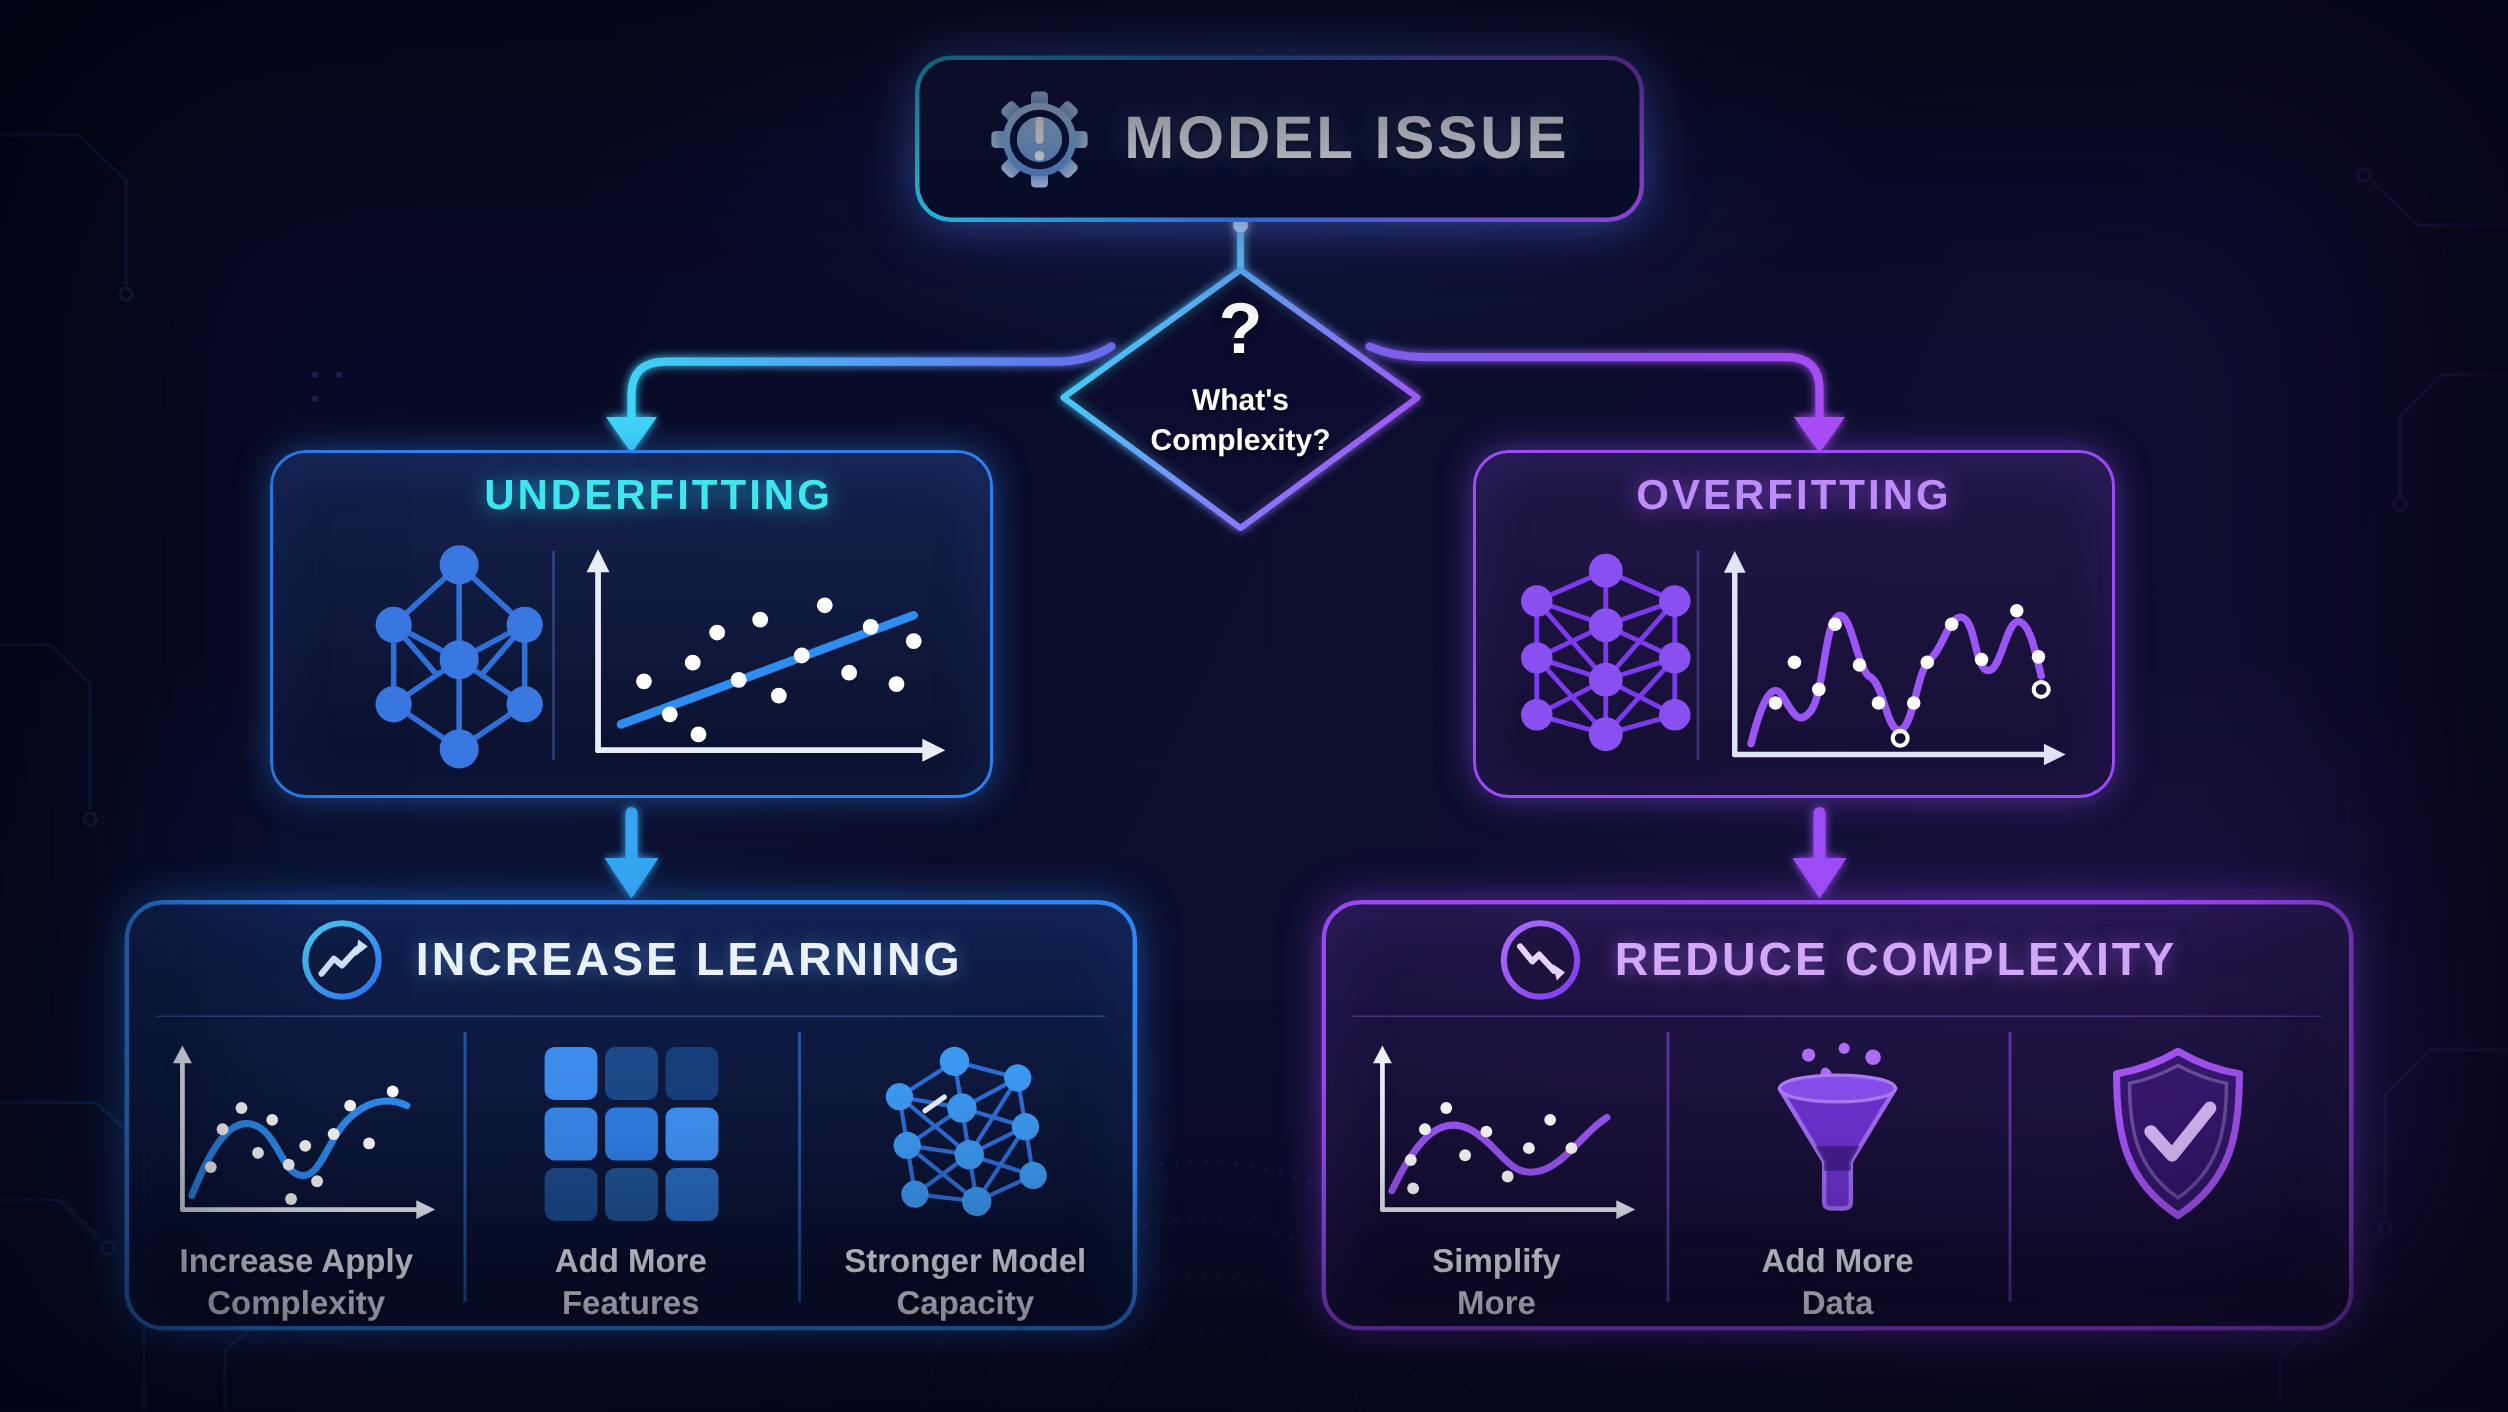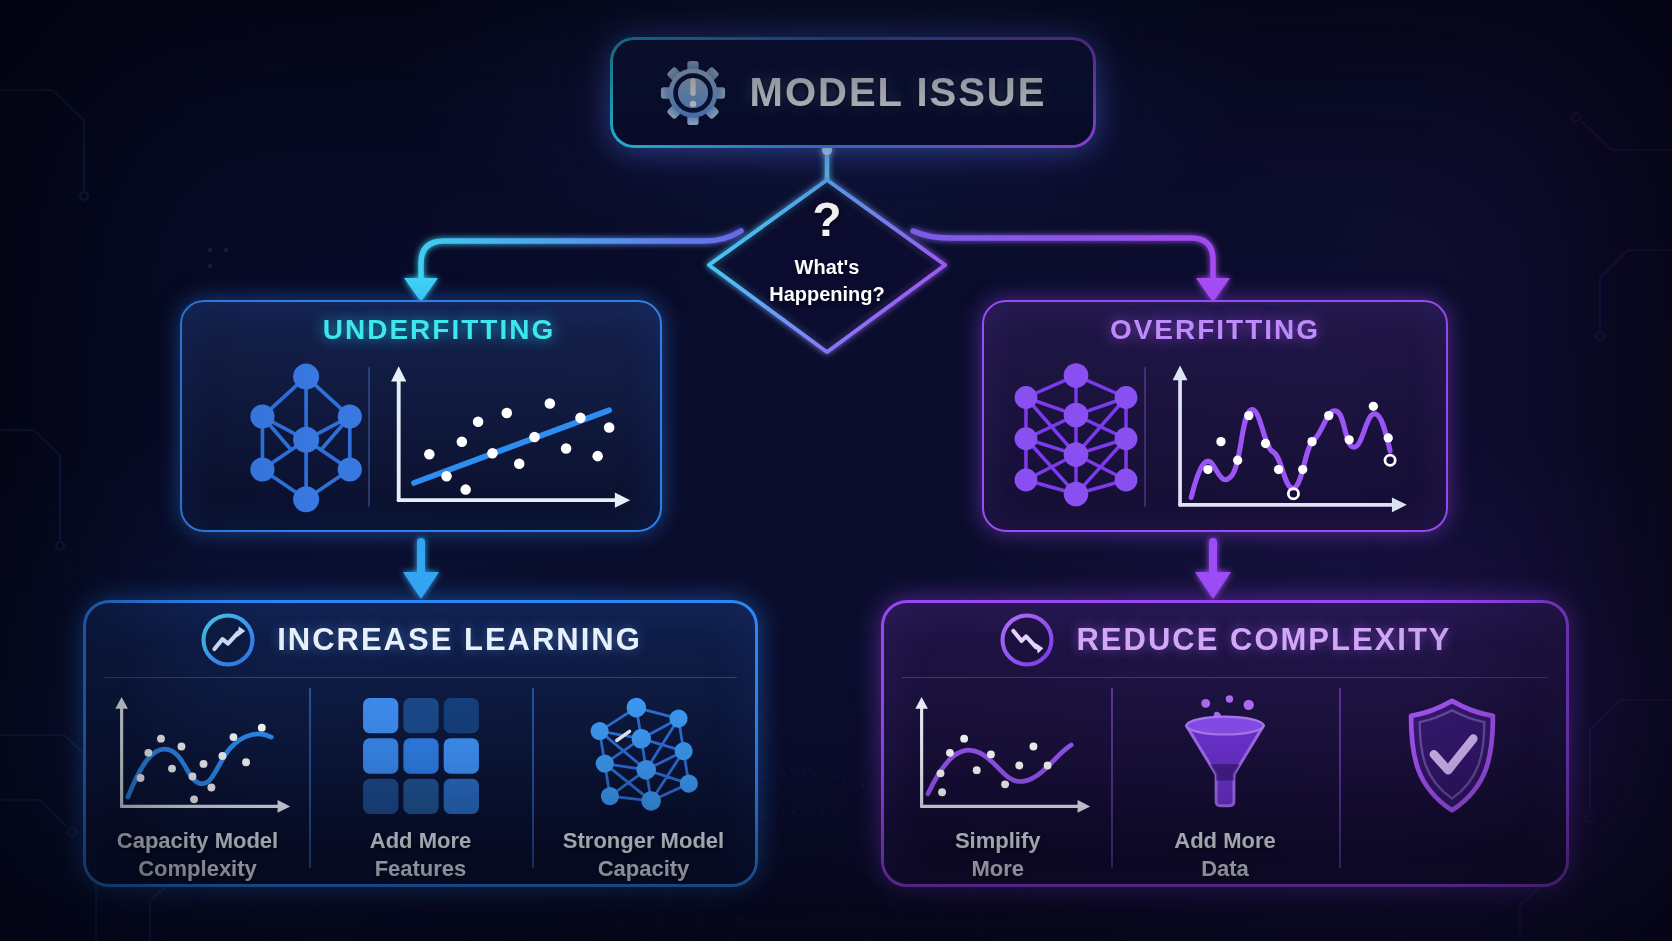--- a/index.html
+++ b/index.html
@@ -37,21 +37,21 @@
   .diamond-text{left:747px;top:196px;width:160px;text-align:center;z-index:4;color:#fff;}
   .diamond-q{font-size:48px;font-weight:bold;line-height:1;margin:0 0 10px 0;
     text-shadow:0 2px 6px rgba(0,0,0,.6);}
   .diamond-caption{font-size:20px;font-weight:bold;white-space:pre-line;line-height:1.35;
     text-shadow:0 2px 5px rgba(0,0,0,.6);}
 
   
   .branch-box{border-radius:24px;background:linear-gradient(180deg,rgba(26,42,92,.72),rgba(10,16,44,.82));}
   .underfitting-box{left:180px;top:300px;width:482px;height:232px;border:2.5px solid #2f7fe8;
     box-shadow:0 0 22px rgba(47,127,232,.5),inset 0 0 40px rgba(40,90,200,.18);padding-left:36px;}
-  .overfitting-box{left:982px;top:300px;width:466px;height:232px;border:2.5px solid #9a4df5;
+  .overfitting-box{left:982px;top:300px;width:428px;height:232px;border:2.5px solid #9a4df5;
     background:linear-gradient(180deg,rgba(46,30,88,.6),rgba(22,14,52,.8));
     box-shadow:0 0 22px rgba(154,77,245,.5),inset 0 0 40px rgba(120,70,220,.16);}
   .branch-title{text-align:center;font-size:28px;font-weight:bold;letter-spacing:2px;margin-top:12px;}
   .underfitting-box .branch-title{color:#3ee6f0;text-shadow:0 0 14px rgba(34,211,238,.75);}
   .overfitting-box .branch-title{color:#bd8cfa;text-shadow:0 0 14px rgba(168,85,247,.7);}
   .branch-content{display:flex;align-items:center;justify-content:space-between;padding:6px 22px 0 26px;height:170px;}
   .branch-divider{width:2px;height:140px;border-radius:1px;}
   .underfitting-box .branch-divider{background:rgba(110,160,250,.28);}
   .overfitting-box .branch-divider{background:rgba(170,120,250,.28);}
 
@@ -218,21 +218,21 @@
       <rect x="32.2" y="19" width="5.6" height="19" rx="2.8" fill="#ffffff"></rect>
       <circle cx="35" cy="46.5" r="3.4" fill="#ffffff"></circle>
     </svg>
     <div class="title-box-label">MODEL ISSUE</div>
   </div>
 </div>
 
 <div class="node diamond-text">
   <div class="diamond-q">?</div>
   <div class="diamond-caption">What's
-Happening?</div>
+Complexity?</div>
 </div>
 
 <div class="node branch-box underfitting-box">
   <div class="branch-title">UNDERFITTING</div>
   <div class="branch-content">
     <svg width="128" height="158" viewBox="0 0 130 170" fill="none">
       <g stroke="#2e6fd8" stroke-width="4">
         <path d="M65,20 L18,63 M65,20 L112,63 M65,20 L65,88 M18,63 L65,88 M112,63 L65,88 M18,63 L18,120 M112,63 L112,120 M18,120 L65,88 M112,120 L65,88 M18,120 L65,152 M112,120 L65,152 M65,88 L65,152 M18,63 L50,100 M112,63 L80,100"></path>
       </g>
       <g fill="#3878e0">
@@ -361,21 +361,21 @@
             <circle cx="132" cy="90" r="5"></circle>
                 <circle cx="142" cy="120" r="5"></circle>
                 <circle cx="156" cy="80" r="5"></circle>
             <circle cx="170" cy="56" r="5"></circle>
                 <circle cx="186" cy="88" r="5"></circle>
                 <circle cx="206" cy="44" r="5"></circle>
             <circle cx="120" cy="135" r="5"></circle>
           </g>
         </svg>
       </div>
-      <div class="col-label">Capacity Model
+      <div class="col-label">Increase Apply
 Complexity</div>
     </div>
     <div class="solution-col">
       <div class="col-divider"></div>
       <div class="col-icon">
         <svg width="126" height="126" viewBox="0 0 150 150">
           <g>
             <rect x="6" y="6" width="42" height="42" rx="8" fill="#3f8ef2"></rect>
             <rect x="54" y="6" width="42" height="42" rx="8" fill="#1c4a8c"></rect>
             <rect x="102" y="6" width="42" height="42" rx="8" fill="#16407e"></rect>

